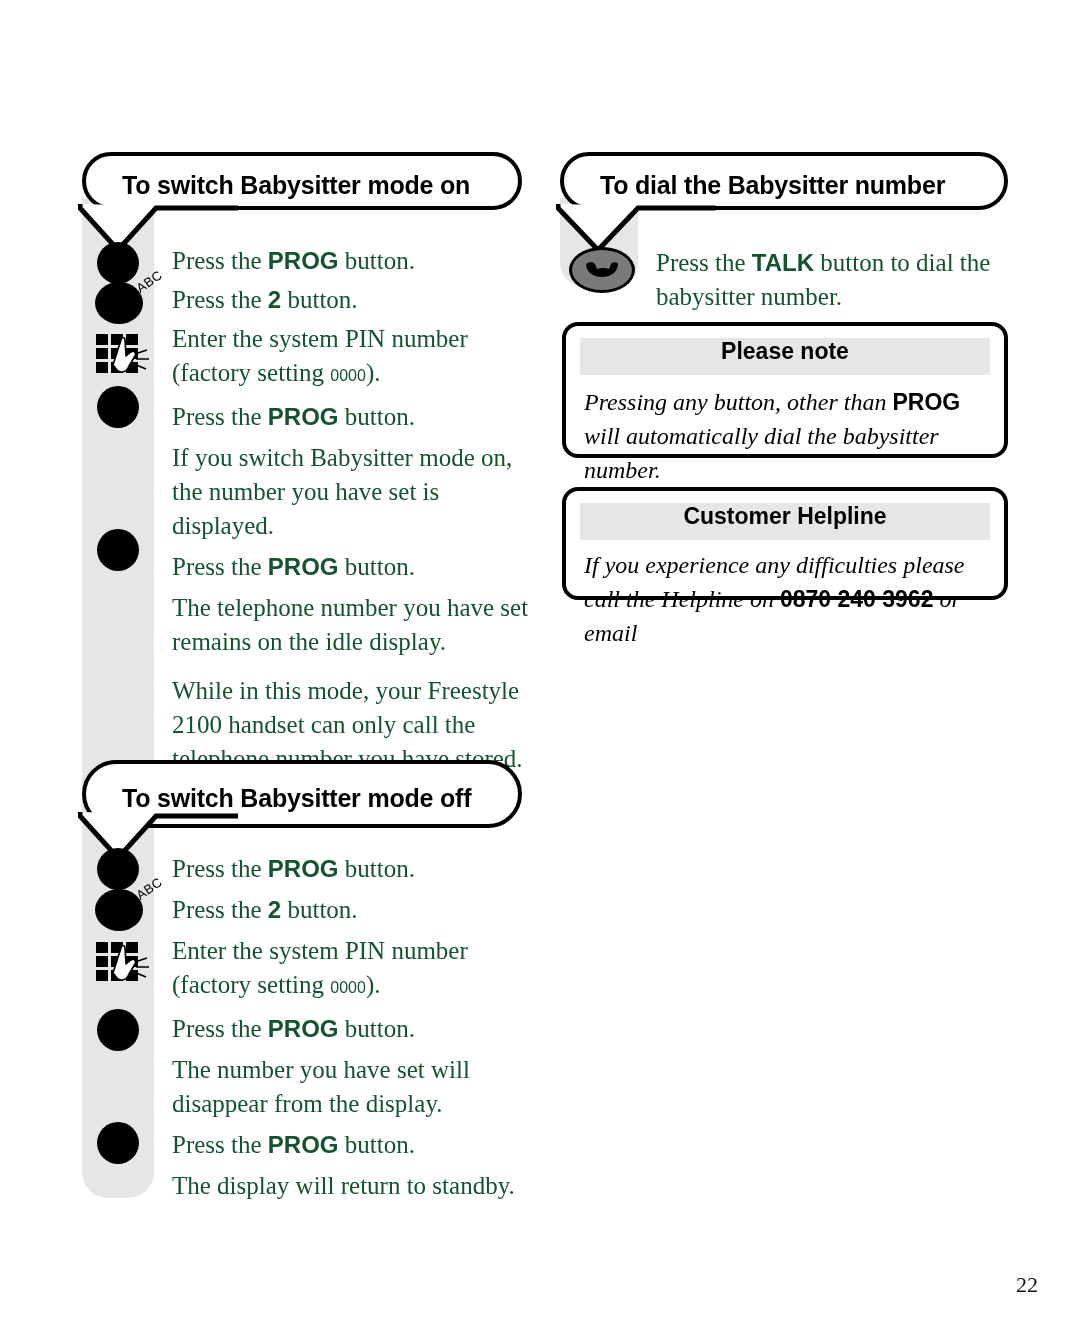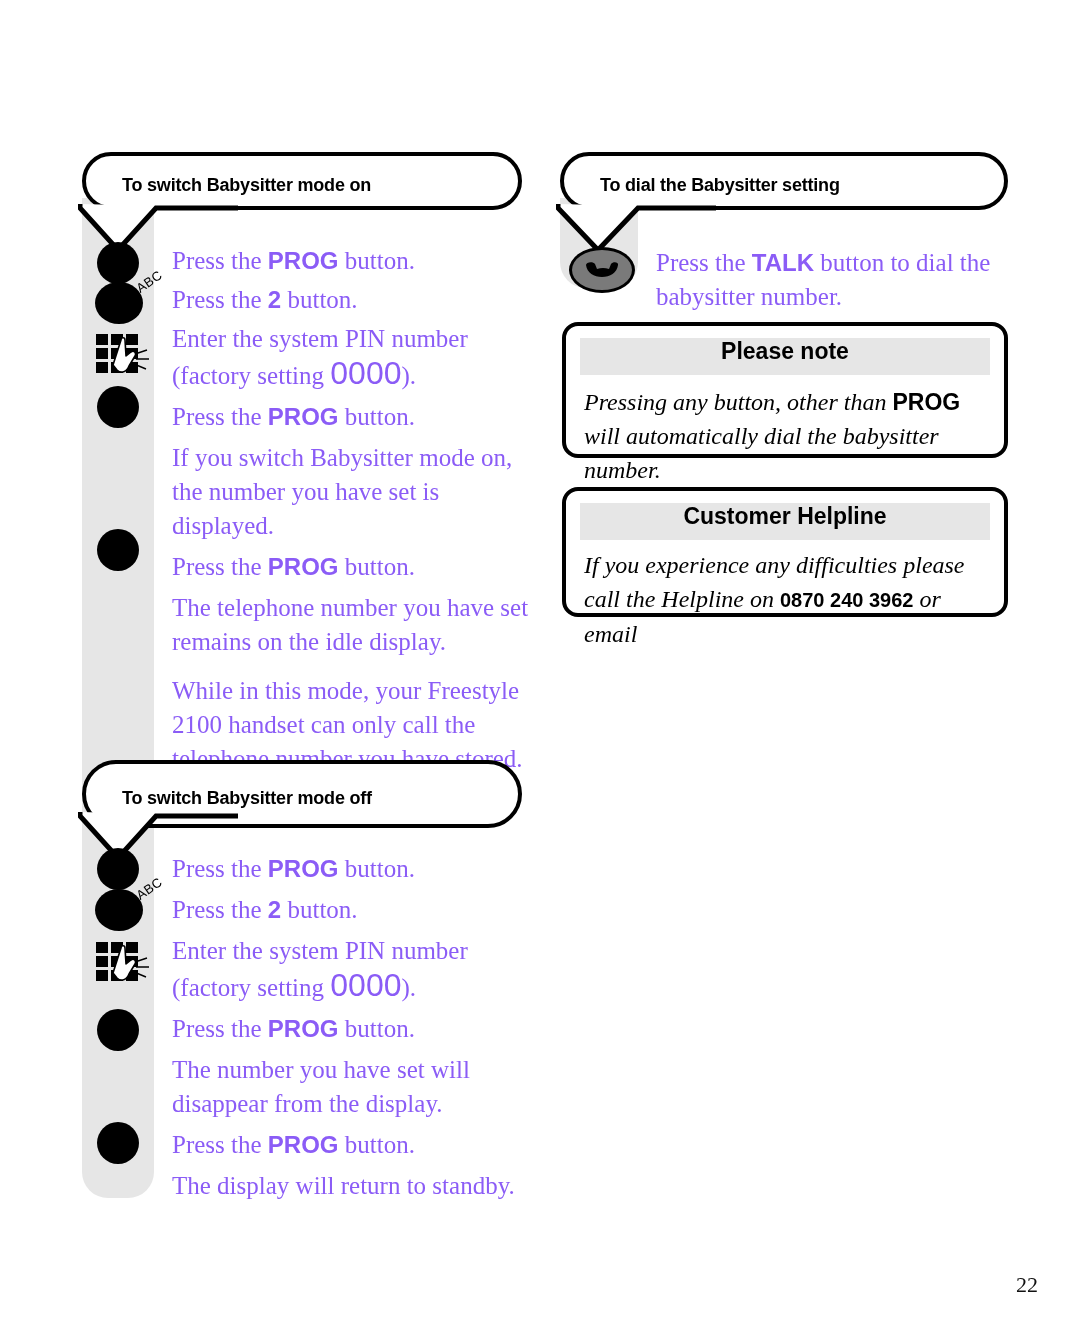--- a/index.html
+++ b/index.html
@@ -32,21 +32,21 @@
     border: 4px solid #000;
     border-radius: 40px;
     background: #fff;
     display: flex;
     align-items: center;
     z-index: 3;
   }
   .bubble-title {
     font-family: "Liberation Sans", "DejaVu Sans", sans-serif;
     font-weight: bold;
-    font-size: 18px;
+    font-size: 25px;
     letter-spacing: -0.2px;
     padding-left: 36px;
     white-space: nowrap;
     margin-top: 8px;
   }
 
   
   .tail {
     position: absolute;
     z-index: 4;
@@ -65,31 +65,31 @@
     position: absolute;
     z-index: 2;
   }
   .step {
     position: relative;
     display: block;
   }
   .step-text {
     font-size: 25px;
     line-height: 34px;
-    color: #8b5cf6;
+    color: #14532d;
   }
   .step-text .kb {
     font-family: "Liberation Sans", "DejaVu Sans", sans-serif;
     font-weight: bold;
     font-size: 24px;
   }
   .step-text .num {
     font-family: "Liberation Sans", "DejaVu Sans", sans-serif;
     font-weight: normal;
-    font-size: 32px;
+    font-size: 16px;
   }
 
   
   .icon {
     position: absolute;
     z-index: 5;
   }
   .dot-btn {
     width: 42px;
     height: 42px;
@@ -152,21 +152,21 @@
   .notebox-body .kb {
     font-family: "Liberation Sans", "DejaVu Sans", sans-serif;
     font-weight: bold;
     font-style: normal;
     font-size: 23px;
   }
   .notebox-body .tel {
     font-family: "Liberation Sans", "DejaVu Sans", sans-serif;
     font-weight: bold;
     font-style: normal;
-    font-size: 20px;
+    font-size: 23px;
   }
   .notebox-body .email {
     font-family: "Liberation Sans", "DejaVu Sans", sans-serif;
     font-weight: bold;
     font-style: normal;
     font-size: 23px;
     letter-spacing: -0.3px;
     display: block;
   }
 
@@ -346,21 +346,21 @@
         <div class="step-text">The display will return to standby.</div>
       </div>
     </div>
   </div>
 
   <div class="section" style="left:560px; top:152px; width:450px; height:150px;">
 
     <div class="rail" style="left:0px; top:46px; width:78px; height:90px;"></div>
 
     <div class="bubble" style="width:448px; height:58px;">
-      <span class="bubble-title">To dial the Babysitter setting</span>
+      <span class="bubble-title">To dial the Babysitter number</span>
     </div>
 
     <svg class="tail" style="left:-4px; top:50px;" width="160" height="70" viewBox="0 0 160 70">
       <path d="M2 2 L2 6 L42 48 L82 6 L160 6" fill="#ffffff" stroke="#000000" stroke-width="5" stroke-linejoin="miter"></path>
     </svg>
 
     <div class="icon" style="left:9px; top:95px;">
       <div class="talk-btn">
         <svg class="handset" width="36" height="20" viewBox="0 0 36 20">
           <path d="M2 5 C2 2 9 1 11 4 L13 9 C17 7.5 21 7.5 25 9 L27 4 C29 1 35 2 34 5 C33 13 26 17 18 17 C10 17 3 13 2 5 Z" fill="#000000"></path>
@@ -377,21 +377,21 @@
     </div>
   </div>
 
   <div class="notebox" style="left:562px; top:322px; width:446px; height:136px;">
     <div class="notebox-header">Please note</div>
     <div class="notebox-body">
       <span>Pressing any button, other than </span><span class="kb">PROG</span><span> will automatically dial the babysitter number.</span>
     </div>
   </div>
 
-  <div class="notebox" style="left:562px; top:487px; width:446px; height:130px;">
+  <div class="notebox" style="left:562px; top:487px; width:446px; height:113px;">
     <div class="notebox-header">Customer Helpline</div>
     <div class="notebox-body" style="padding-top:8px;">
       <span>If you experience any difficulties please call the Helpline on </span><span class="tel">0870 240 3962</span><span> or email</span>
     </div>
   </div>
 
   <div class="page-number">22</div>
 
 </div>
 

